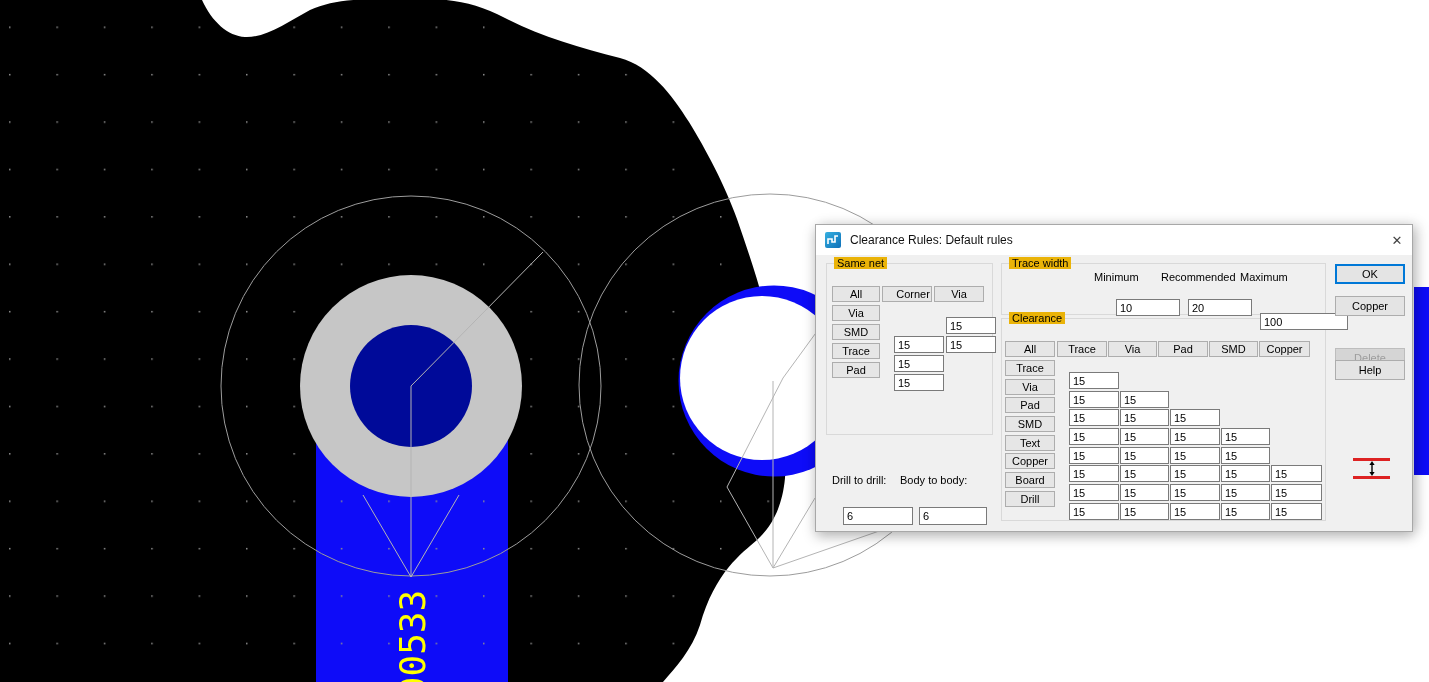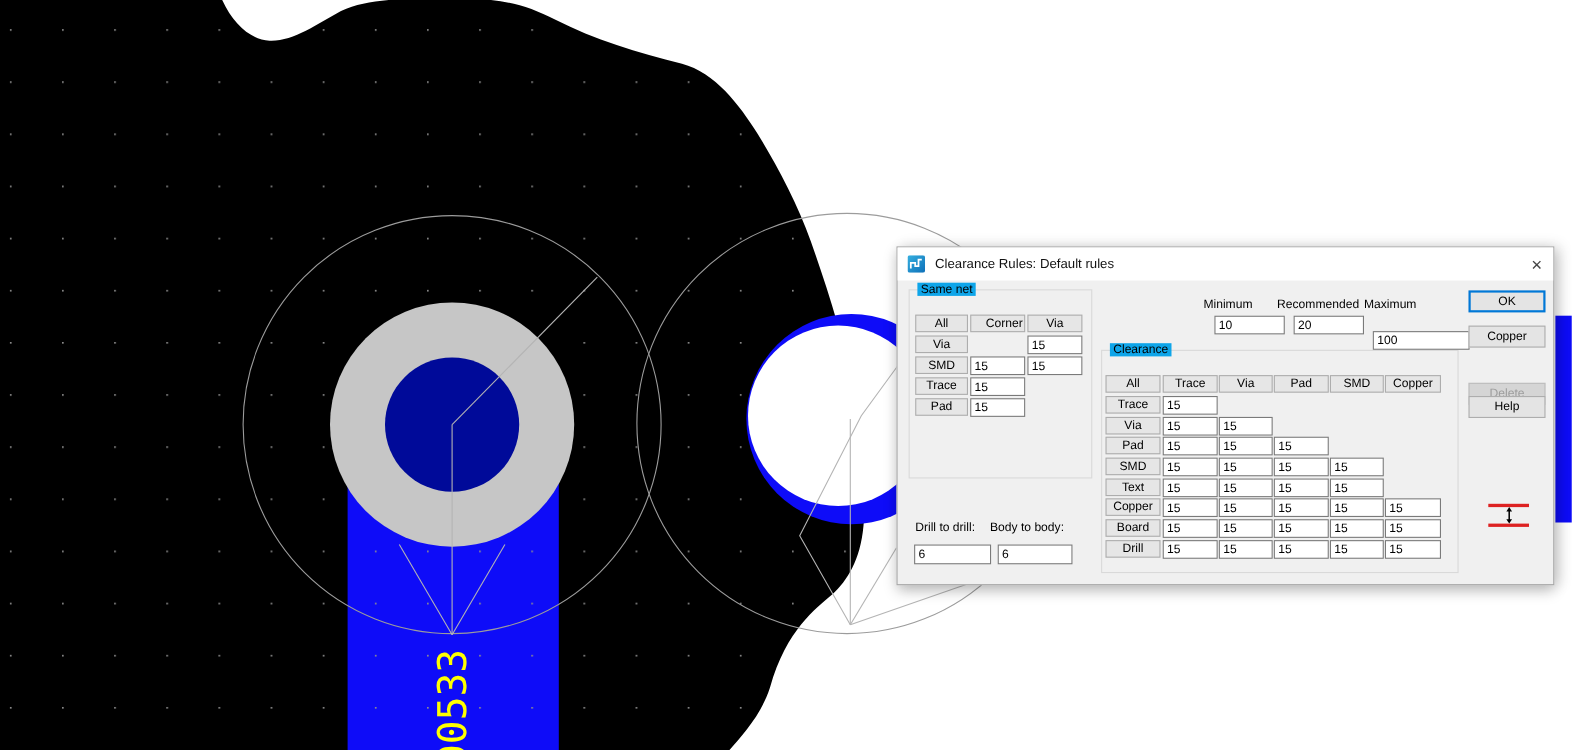--- a/index.html
+++ b/index.html
@@ -10,25 +10,25 @@
   
   .dlg{position:absolute;left:815px;top:224px;width:598px;height:308px;background:#f0f0f0;
        border:1px solid #a8a8a8;box-sizing:border-box;
        box-shadow:0 5px 12px rgba(0,0,0,.22),5px 0 12px rgba(0,0,0,.14);font-size:11px;color:#000;}
   .titlebar{position:absolute;left:0;top:0;right:0;height:30px;background:#fff;display:flex;align-items:center;}
   .appicon{width:16px;height:16px;margin-left:9px;flex:0 0 auto;}
   .title{margin-left:9px;font-size:12px;color:#111;white-space:nowrap;}
   .closebtn{margin-left:auto;width:30px;height:30px;display:flex;align-items:center;justify-content:center;
             font-size:13px;color:#444;cursor:default;}
   .group{position:absolute;border:1px solid #d9d9d9;box-sizing:border-box;}
-  .legend{position:absolute;top:-7px;left:7px;background:#0ea5e9;padding:0 3px;font-size:11px;color:#000;white-space:nowrap;}
+  .legend{position:absolute;top:-7px;left:7px;background:#eab308;padding:0 3px;font-size:11px;color:#000;white-space:nowrap;}
   .gbtn{position:absolute;background:#e6e6e6;border:1px solid #adadad;box-sizing:border-box;
         display:flex;align-items:center;justify-content:center;font-size:11px;color:#000;height:16px;}
   .ginp{position:absolute;background:#fff;border:1px solid #7a7a7a;box-sizing:border-box;height:17px;
-        font-family:"Liberation Sans",sans-serif;font-size:11px;color:#000;padding:0 0 0 3px;margin:0;outline:none;}
+        font-family:"Liberation Sans",sans-serif;font-size:11px;color:#000;padding:0 0 0 3px;margin:12px;outline:none;}
   .flabel{position:absolute;font-size:11px;color:#000;white-space:nowrap;}
   .clabel{position:absolute;font-size:11px;color:#000;text-align:left;}
   .sidebtn{position:absolute;left:519px;width:70px;height:20px;background:#e4e4e4;border:1px solid #adadad;
            box-sizing:border-box;display:flex;align-items:center;justify-content:center;font-size:11px;color:#000;}
   .sidebtn.focused{border:2px solid #0078d7;}
   .sidebtn.disabled{background:#d5d5d5;border-color:#bdbdbd;color:#9d9d9d;}
   .gapicon{position:absolute;left:536px;top:230px;width:40px;height:28px;}
 </style>
 </head>
 <body>
@@ -115,20 +115,23 @@
         </defs>
         <rect x="0" y="0" width="16" height="16" rx="2" fill="url(#icg)"></rect>
         <path d="M3 12 V7 h4 v3 h3 V4 h3" fill="none" stroke="#ffffff" stroke-width="1.6"></path>
       </svg>
       <span class="title">Clearance Rules: Default rules</span>
       <span class="closebtn">✕</span>
     </div>
 
     <div class="group" style="left:10px;top:38px;width:167px;height:172px;">
       <span class="legend">Same net</span>
+    </div>
+    <div class="group" style="left:185px;top:38px;width:325px;height:52px;">
+      <span class="legend">Trace width</span>
     </div>
     <div class="group" style="left:185px;top:93px;width:325px;height:203px;">
       <span class="legend">Clearance</span>
     </div>
 
     <span class="clabel" style="left:278px;top:46px;width:84px;">Minimum</span>
     <span class="clabel" style="left:345px;top:46px;width:94px;">Recommended</span>
     <span class="clabel" style="left:424px;top:46px;width:80px;">Maximum</span>
     <input class="ginp" style="left: 288px; top: 62px; width: 64px;" value="10">
     <input class="ginp" style="left: 360px; top: 62px; width: 64px;" value="20">

